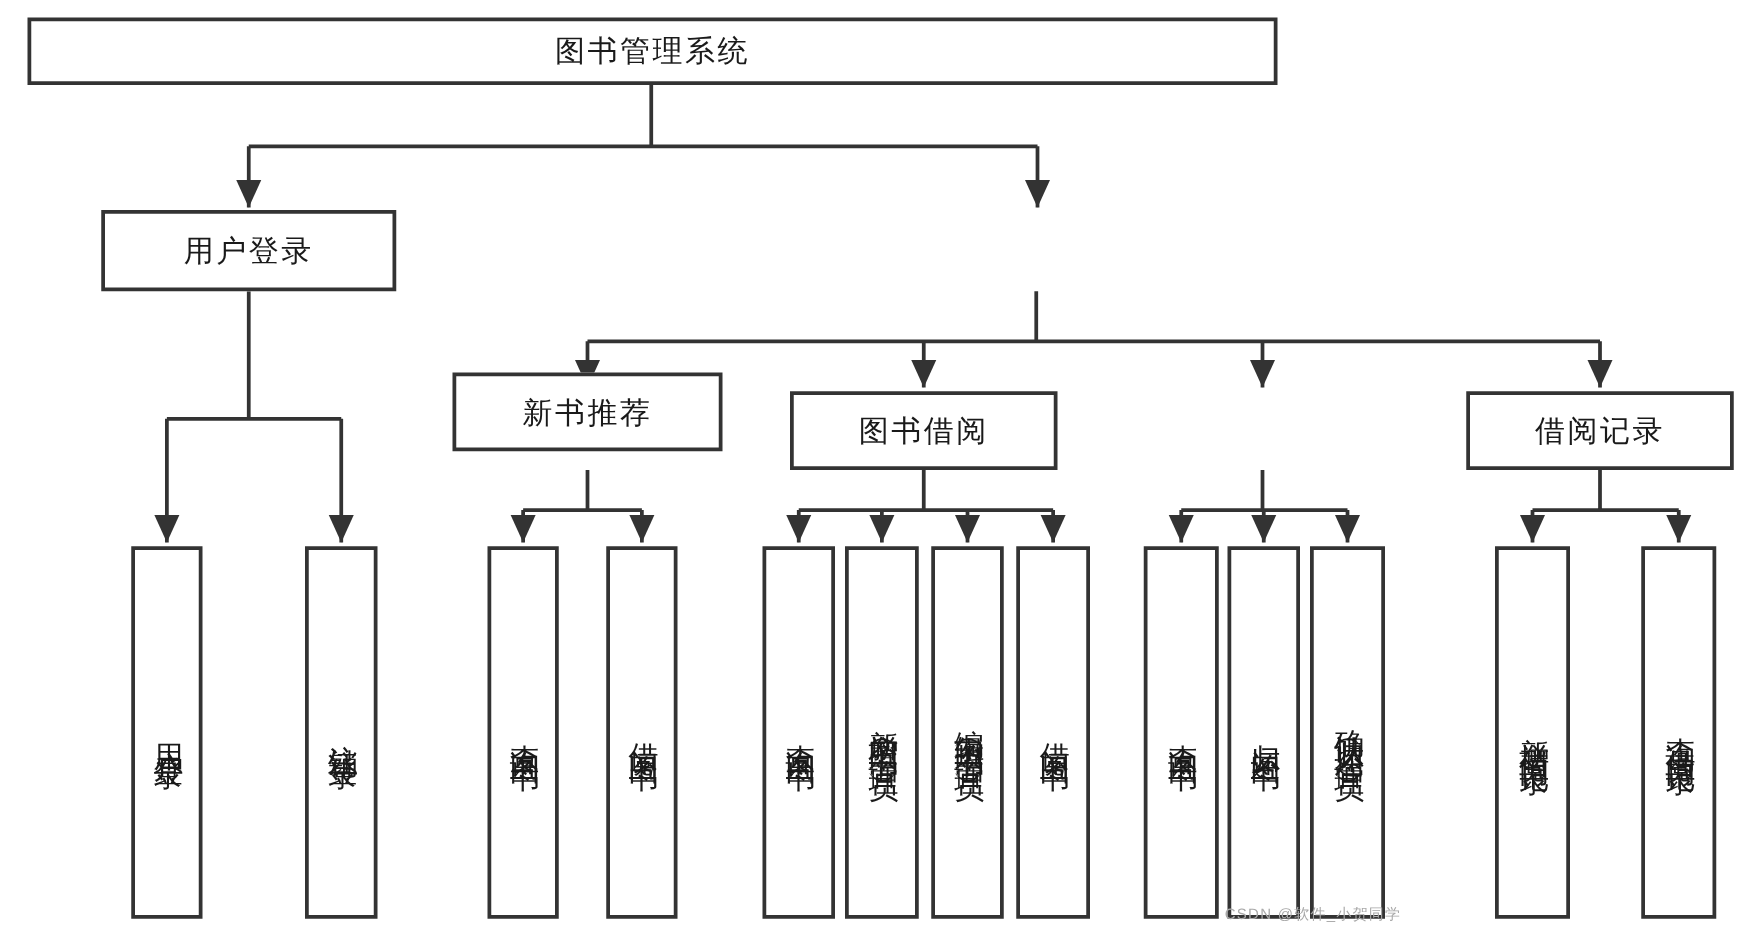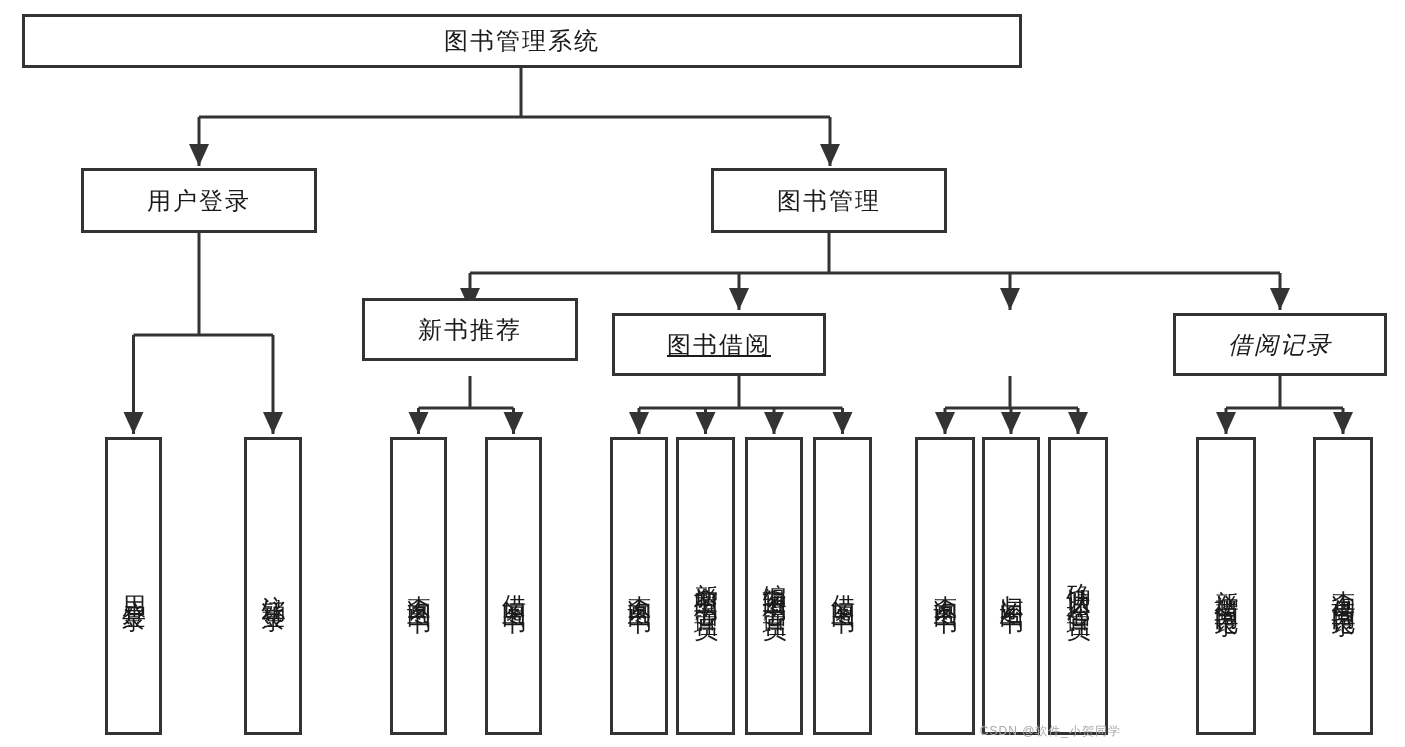--- a/index.html
+++ b/index.html
@@ -114,25 +114,24 @@
     <line x1="945" y1="408" x2="945" y2="434" marker-end="url(#arrowhead)"></line>
     <line x1="1011" y1="408" x2="1011" y2="434" marker-end="url(#arrowhead)"></line>
     <line x1="1078" y1="408" x2="1078" y2="434" marker-end="url(#arrowhead)"></line>
     <line x1="1226" y1="408" x2="1226" y2="434" marker-end="url(#arrowhead)"></line>
     <line x1="1343" y1="408" x2="1343" y2="434" marker-end="url(#arrowhead)"></line>
   </svg>
 
   <div class="node" style="left:22px; top:14px; width:1000px; height:54px;">图书管理系统</div>
 
   <div class="node" style="left:81px; top:168px; width:236px; height:65px;">用户登录</div>
-  <div class="node" style="left:711px; top:168px; width:236px; height:65px;">图书管理</div>
 
   <div class="node" style="left:362px; top:298px; width:216px; height:63px;">新书推荐</div>
-  <div class="node" style="left:612px; top:313px; width:214px; height:63px;text-decoration:underline;">图书借阅</div>
-  <div class="node" style="left:1173px; top:313px; width:214px; height:63px;font-style:italic;">借阅记录</div>
+  <div class="node" style="left:632px; top:313px; width:214px; height:63px;">图书借阅</div>
+  <div class="node" style="left:1173px; top:313px; width:214px; height:63px;">借阅记录</div>
 
   <div class="node leaf" style="left:105px; top:437px; width:57px; height:298px;">
     <span class="v-label">用户登录</span>
   </div>
   <div class="node leaf" style="left:244px; top:437px; width:58px; height:298px;">
     <span class="v-label">注销登录</span>
   </div>
 
   <div class="node leaf" style="left:390px; top:437px; width:57px; height:298px;">
     <span class="v-label">查询图书</span>

